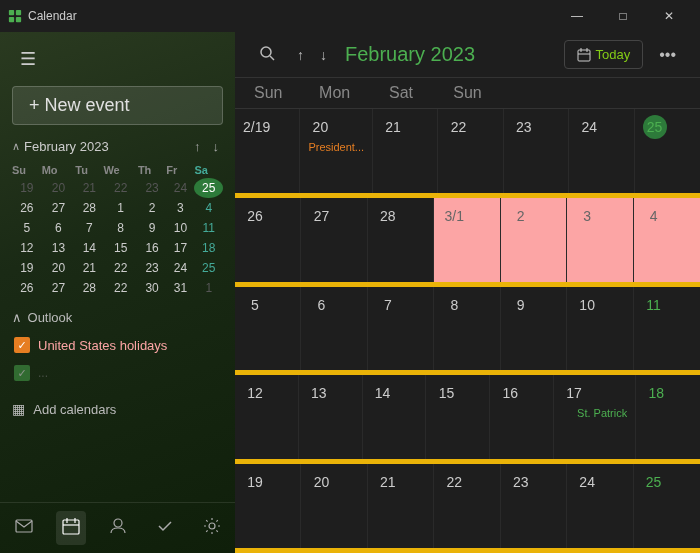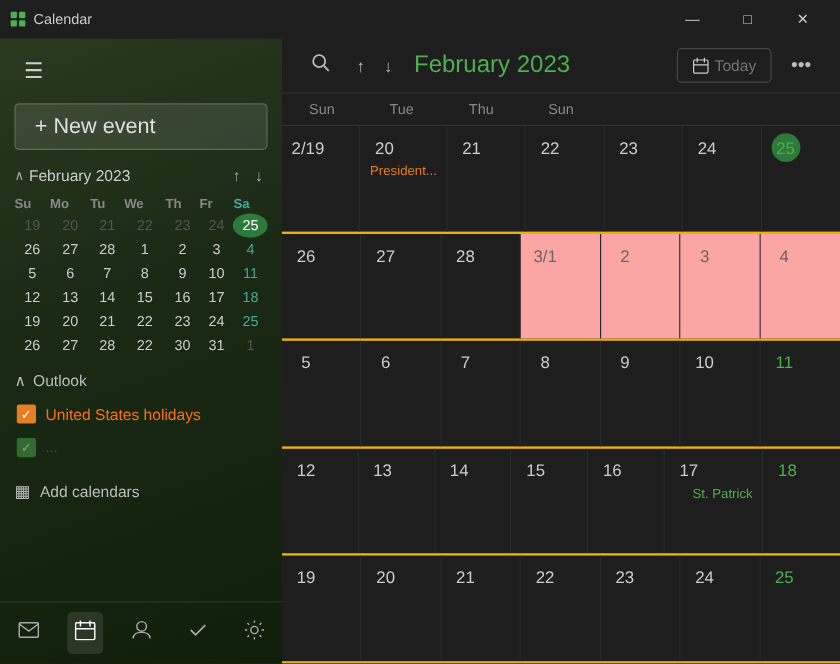--- a/index.html
+++ b/index.html
@@ -196,21 +196,21 @@
     }
     .cal-checkbox-green {
       background: #4caf50;
     }
     .checkmark {
       color: white;
       font-size: 11px;
     }
     .cal-label {
       font-size: 13px;
-      color: #f97316;
+      color: #fca5a5;
     }
 
     
     .add-calendars {
       display: flex;
       align-items: center;
       gap: 8px;
       padding: 8px 12px;
       cursor: pointer;
       color: #bbb;
@@ -281,21 +281,21 @@
       flex: 1;
     }
     .today-btn {
       display: flex;
       align-items: center;
       gap: 4px;
       padding: 6px 12px;
       background: transparent;
       border: 1px solid #444;
       border-radius: 4px;
-      color: #737373;
+      color: #84cc16;
       cursor: pointer;
       font-size: 13px;
       justify-content: space-between;
     }
     .more-btn {
       background: none;
       border: none;
       color: #bbb;
       cursor: pointer;
       font-size: 16px;
@@ -309,39 +309,39 @@
       flex-direction: column;
     }
     .cal-days-header {
       display: grid;
       grid-template-columns: repeat(7, 1fr);
       border-bottom: 1px solid #333;
     }
     .cal-day-header {
       text-align: center;
       padding: 6px 0;
-      font-size: 12px;
+      font-size: 16px;
       color: #888;
     }
     .cal-day-header.sat { color: #4caf50; }
     .sat-indicator {
       height: 3px;
       background: #4caf50;
       width: 100%;
     }
     .cal-weeks {
       flex: 1;
       display: flex;
       flex-direction: column;
     }
     .cal-week {
       display: grid;
       grid-template-columns: repeat(7, 1fr);
       flex: 1;
-      border-bottom: 2px solid #eab308;
+      border-bottom: 5px solid #eab308;
     }
     .cal-cell {
       border-right: 1px solid #2a2a2a;
       padding: 6px 8px;
       min-height: 70px;
       position: relative;
     }
     .cal-cell:last-child { border-right: none; }
     .cal-cell.other-month { background: #fca5a5; }
     .cell-date {
@@ -577,22 +577,22 @@
         </svg>
         <span>Today</span>
       </button>
       <button class="more-btn">•••</button>
     </div>
 
     <div class="cal-grid">
 
       <div class="cal-days-header">
         <div class="cal-day-header">Sun</div>
-        <div class="cal-day-header">Tue</div>
-        <div class="cal-day-header">Thu</div>
+        <div class="cal-day-header">Mon</div>
+        <div class="cal-day-header">Sat</div>
         <div class="cal-day-header">Sun</div>
       </div>
 
       <div class="cal-weeks">
 
         <div class="cal-week">
           <div class="cal-cell">
             <span class="cell-date">2/19</span>
           </div>
           <div class="cal-cell">

